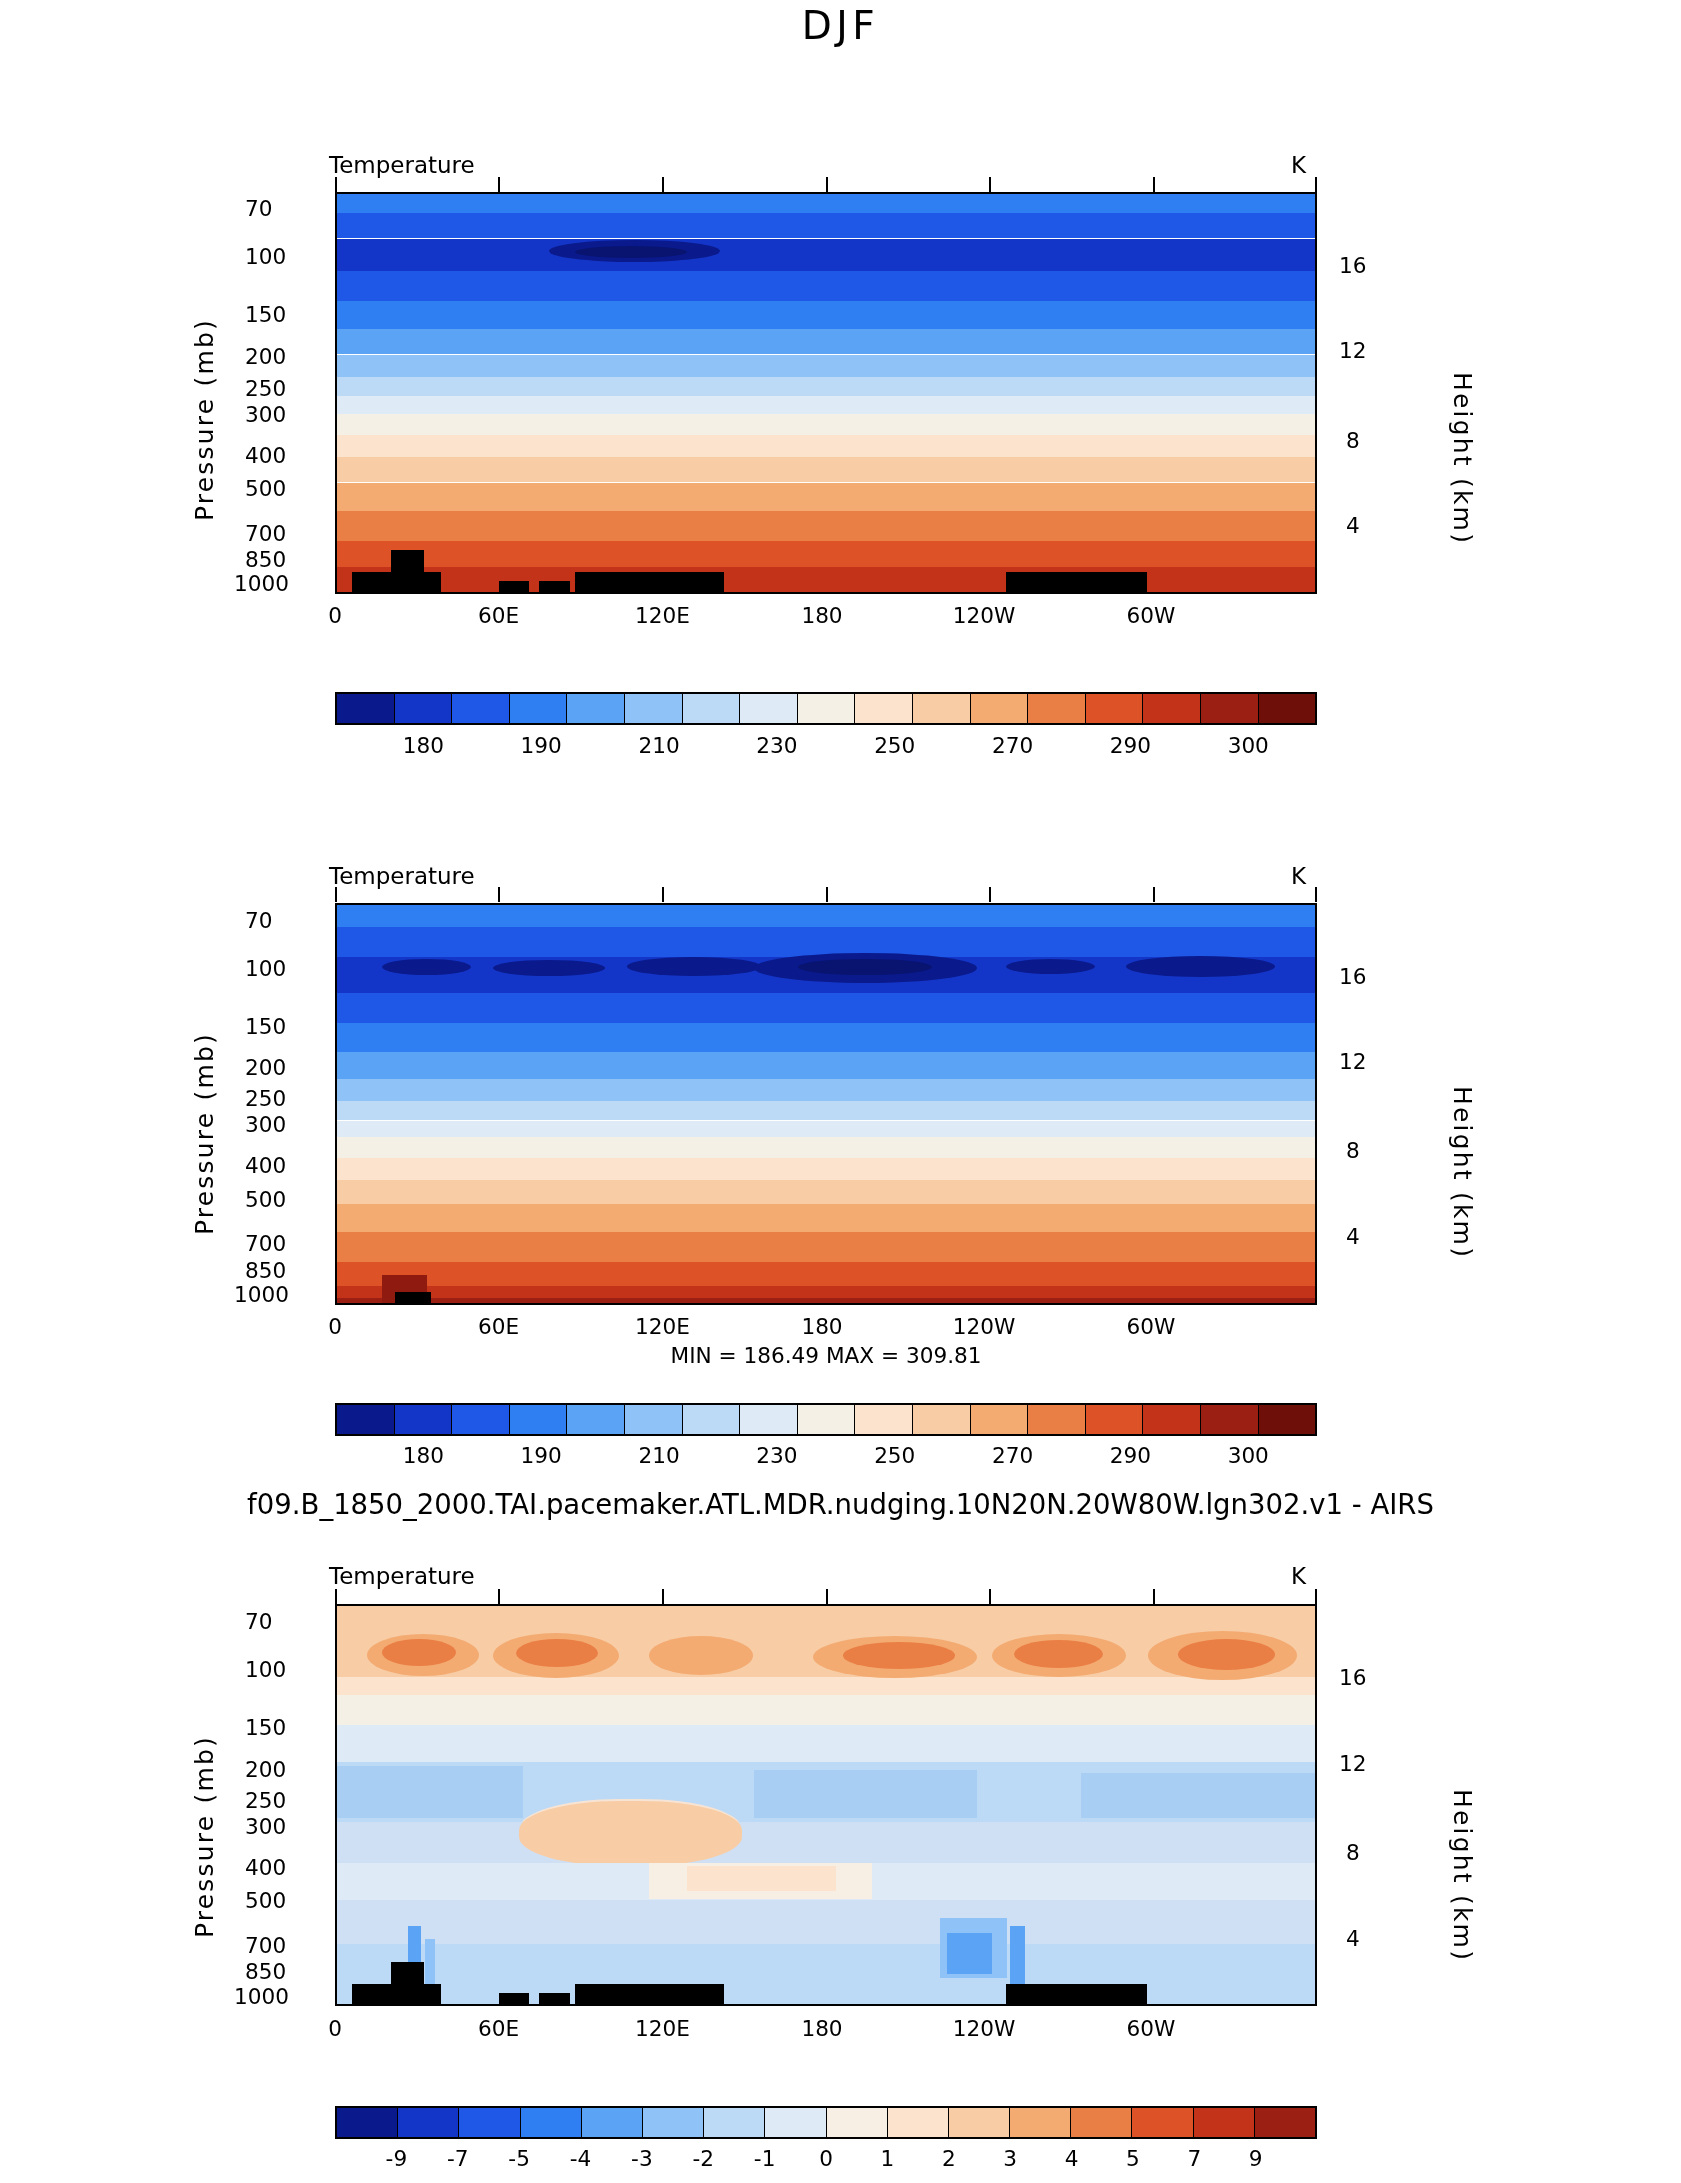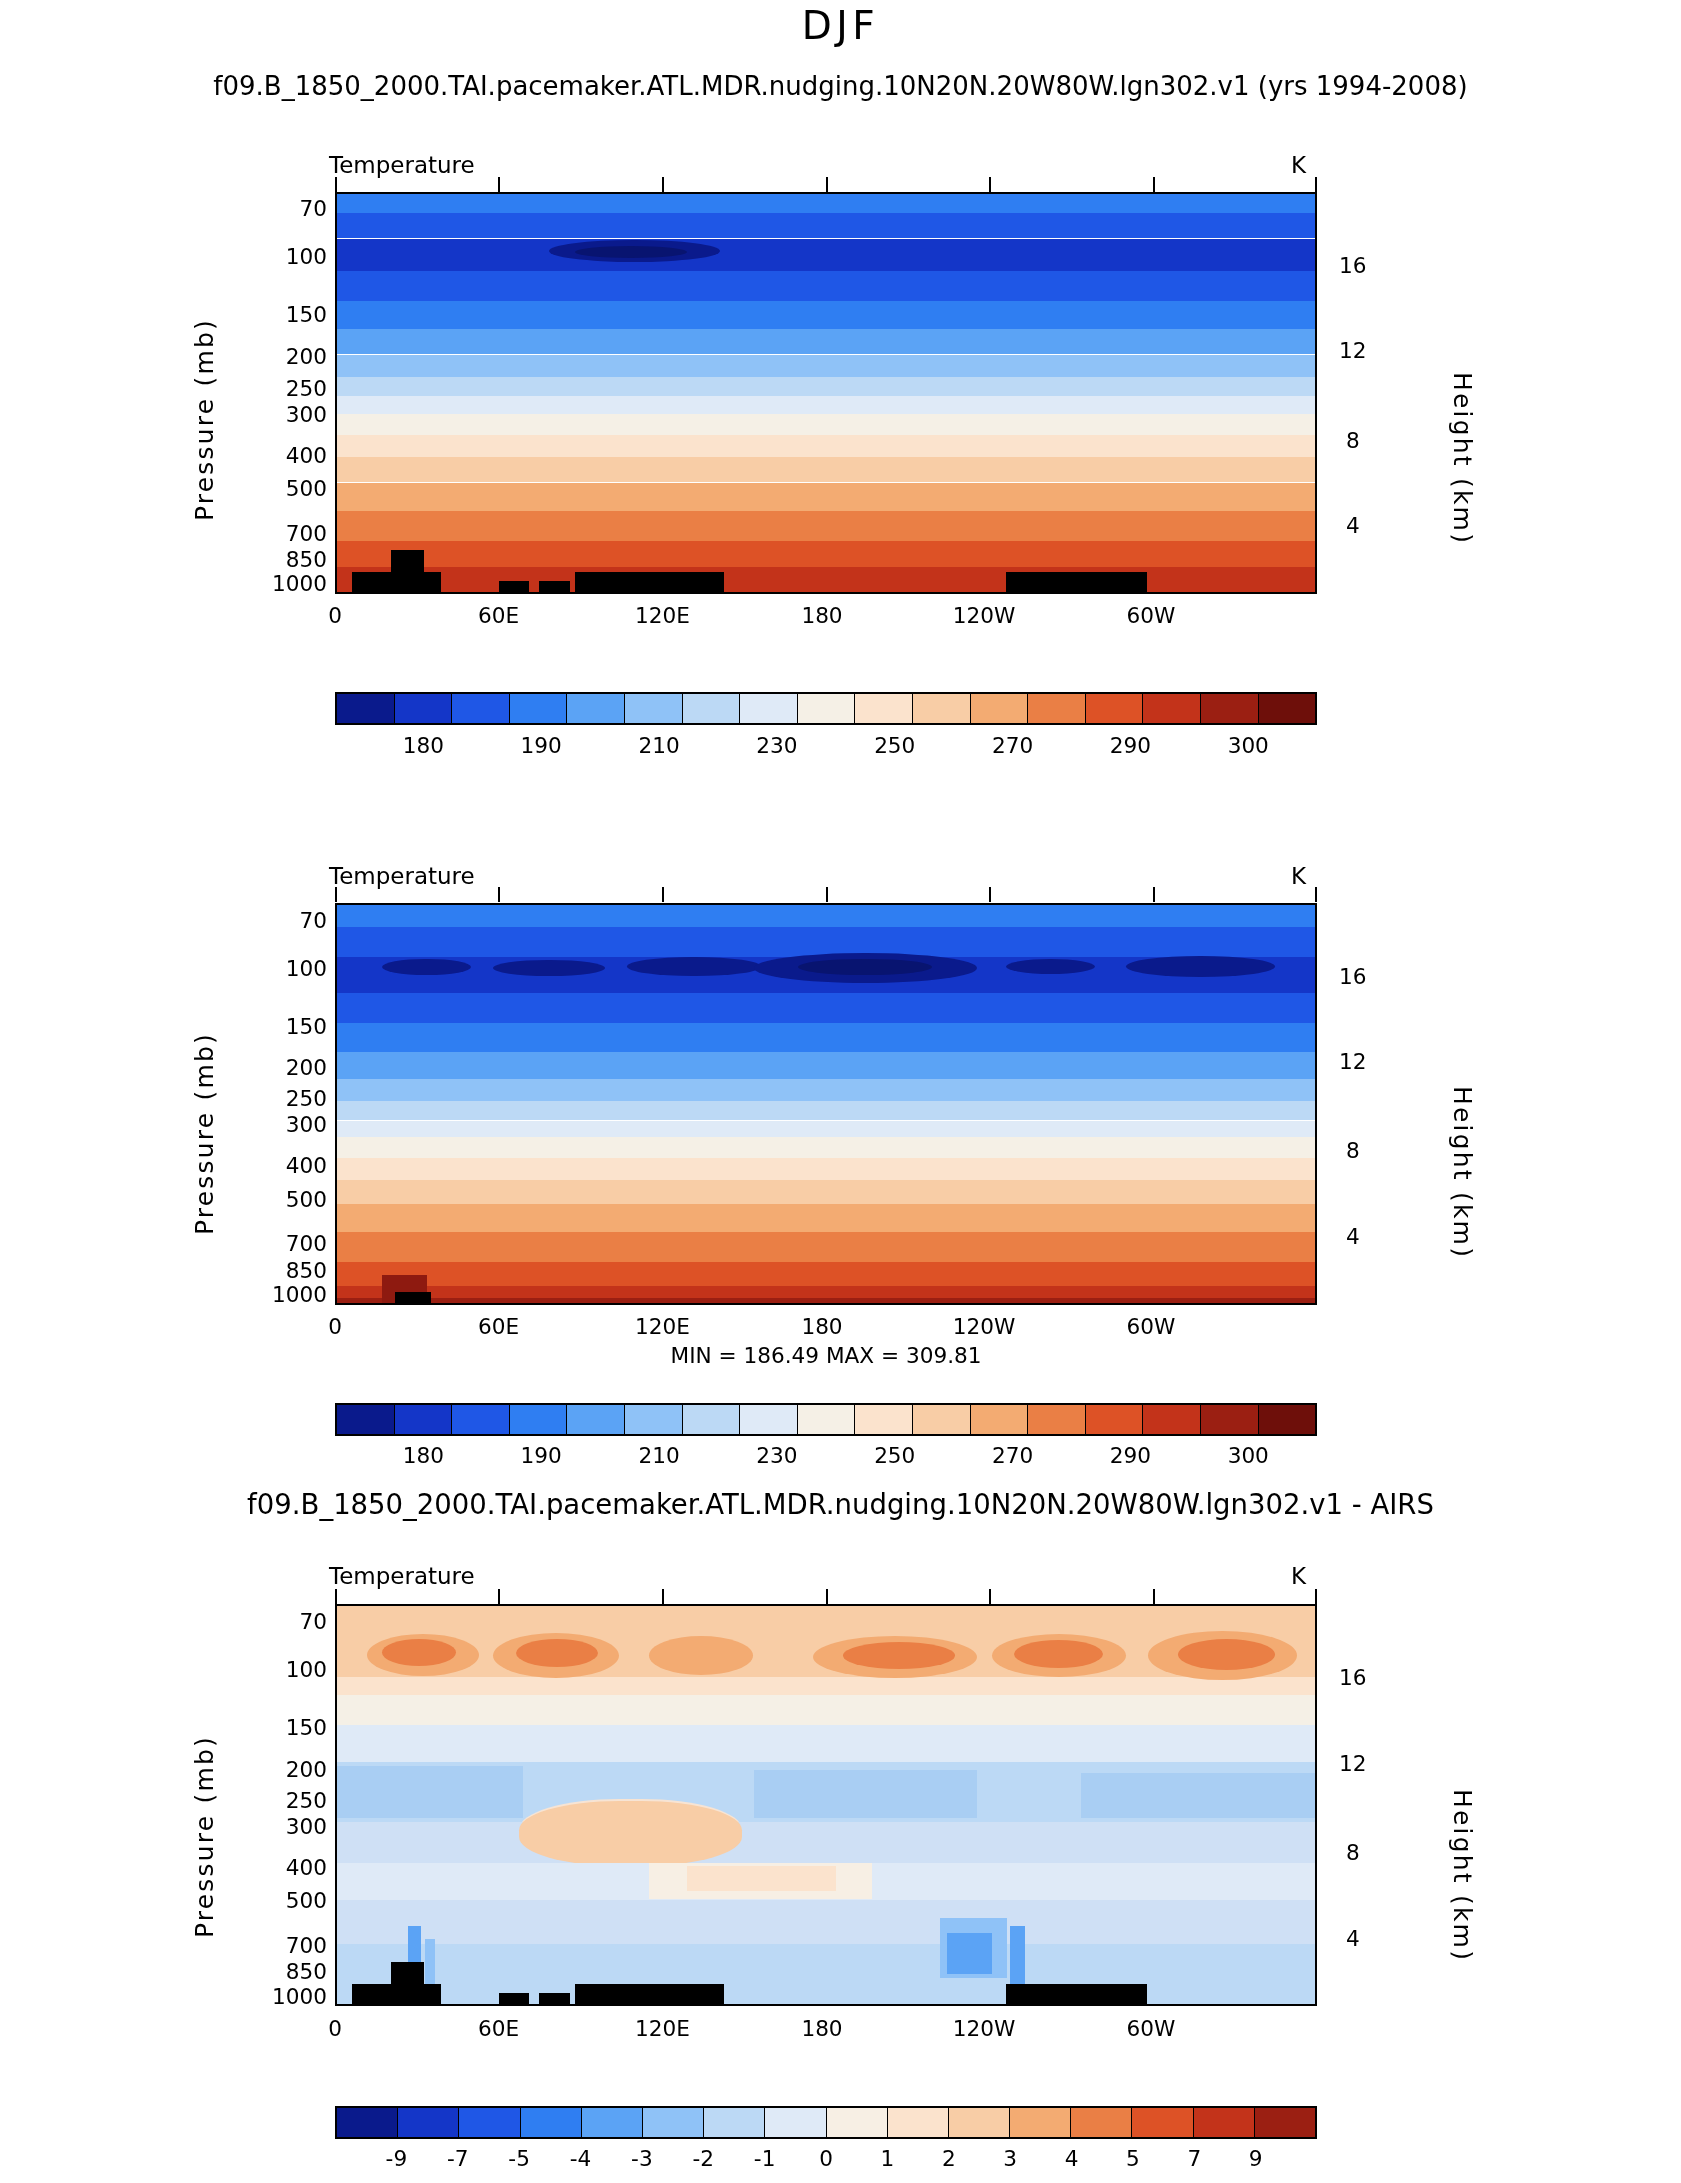--- a/index.html
+++ b/index.html
@@ -76,21 +76,20 @@
   .axis-title-v {
     position: absolute;
     font-size: 25px;
     letter-spacing: 2.2px;
     transform-origin: 0 0;
     white-space: nowrap;
   }
   .ytick {
     position: absolute;
     font-size: 21.6px;
-    text-align: right;
     white-space: nowrap;
   }
   .xtick {
     position: absolute;
     font-size: 21.6px;
     text-align: center;
     white-space: nowrap;
   }
   .minmax {
     position: absolute;
@@ -138,21 +137,20 @@
   }
 </style>
 </head>
 <body>
 
 <div class="page">
 
   <div class="main-title">DJF</div>
 
   <div class="panel" style="top:0;height:669px;">
-    <div class="panel-title" style="top:71px;">f09.B_1850_2000.TAI.pacemaker.ATL.MDR.nudging.10N20N.20W80W.lgn302.v1 (yrs 1994-2008)</div>
 
     <div class="lbl lbl-var" style="top:152px;left:329px;">Temperature</div>
     <div class="lbl lbl-var" style="top:152px;left:1291px;">K</div>
 
     <div class="axis-title-v" style="top:521px;left:190px;transform:rotate(-90deg);">Pressure (mb)</div>
 
     <div class="axis-title-v" style="top:372px;left:1477px;transform:rotate(90deg);">Height (km)</div>
 
     <div class="ytick" style="top:196px;left:245px;width:82px;">70</div>
     <div class="ytick" style="top:244px;left:245px;width:82px;">100</div>

